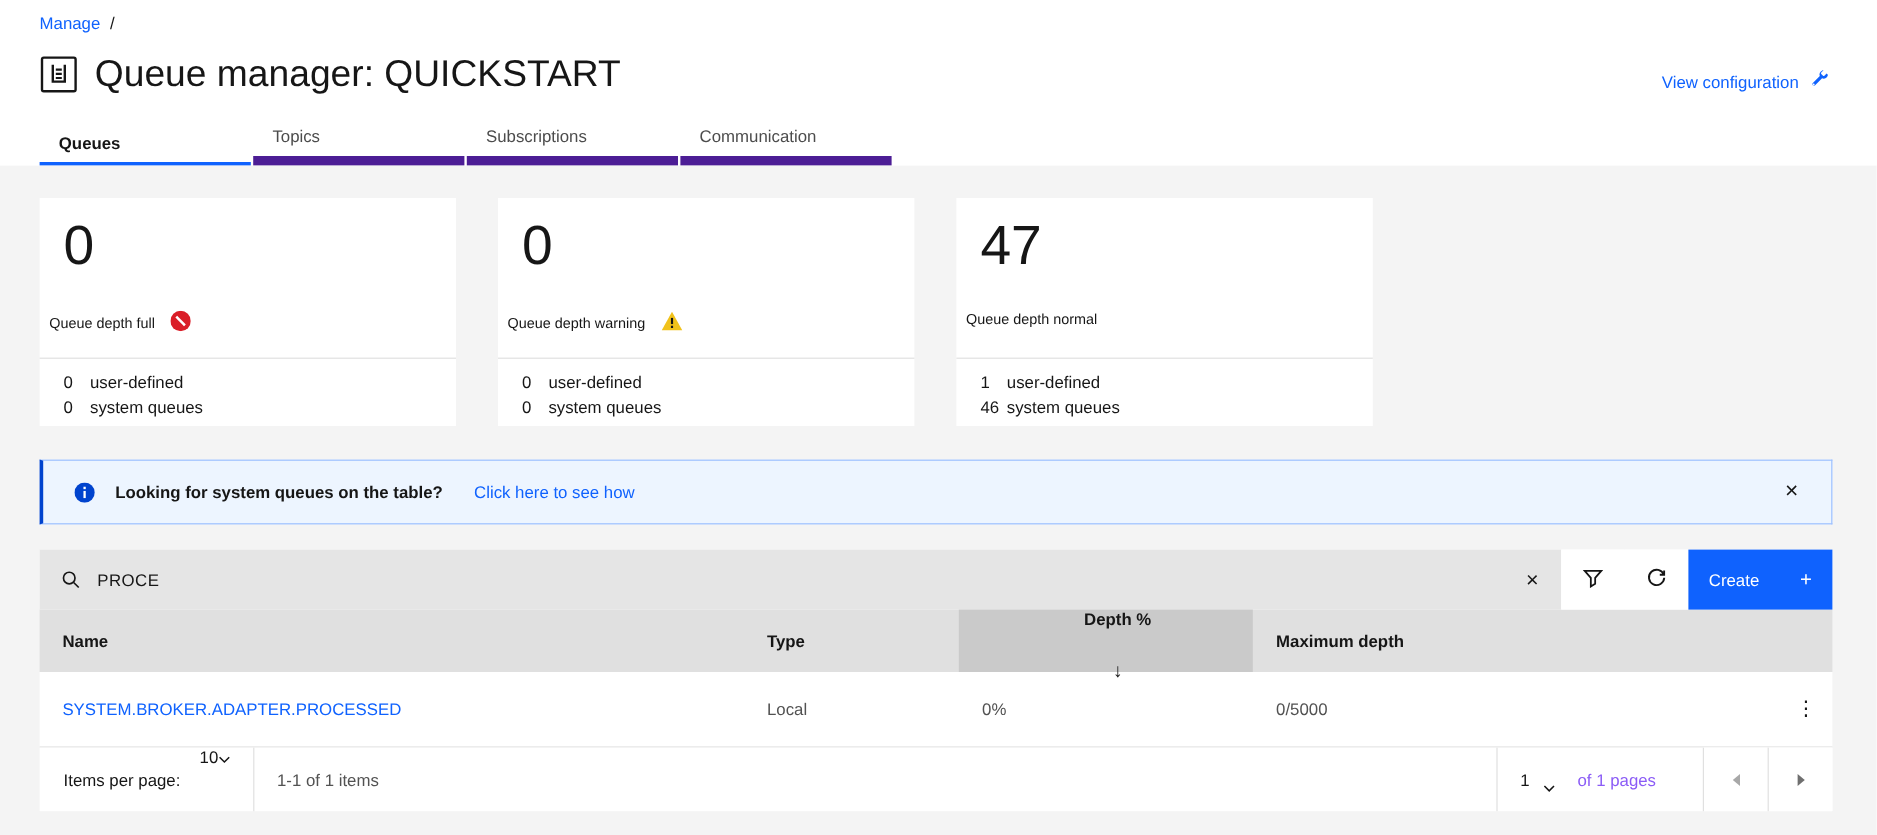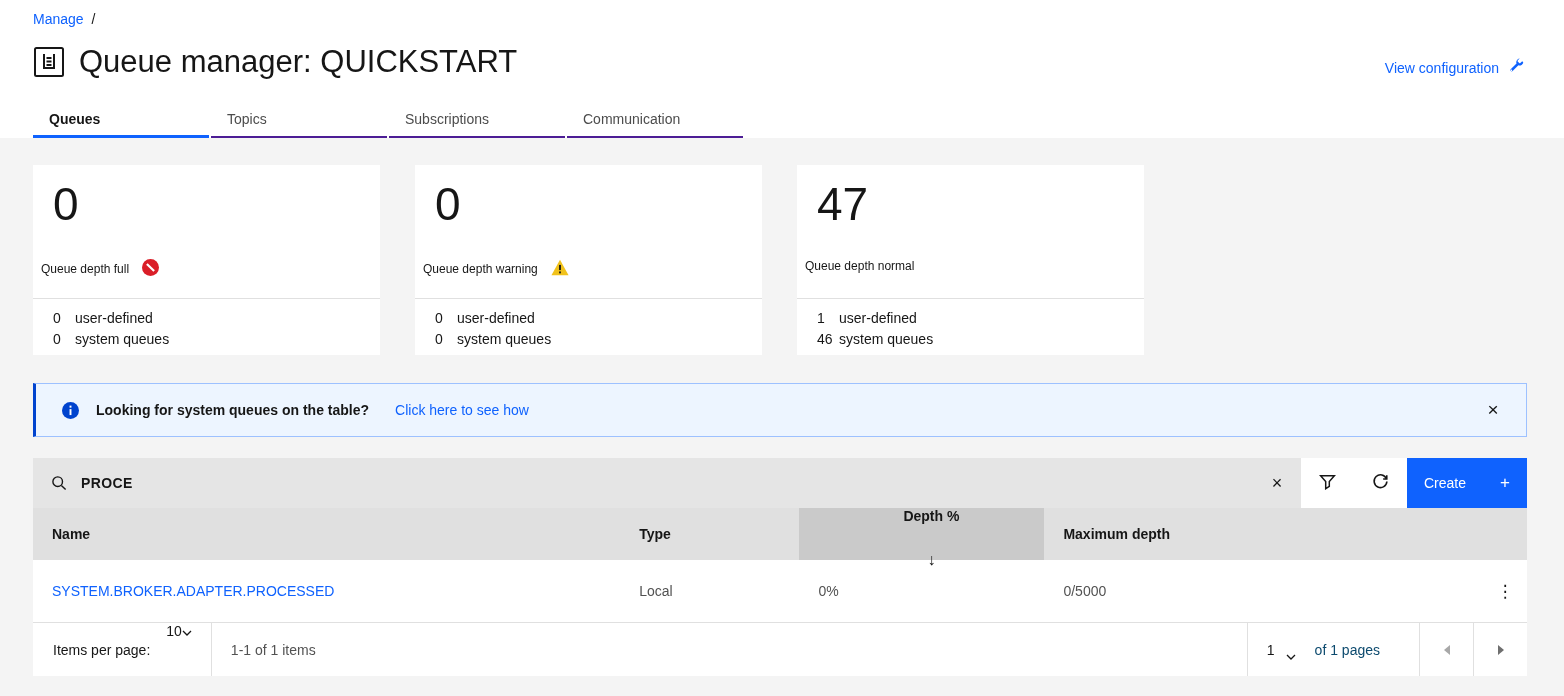--- a/index.html
+++ b/index.html
@@ -12,21 +12,21 @@
   .breadcrumb { position:absolute; top:11px; left:33px; font-size:14px; display:flex; gap:8px; }
   .breadcrumb .crumb { color:#0f62fe; cursor:pointer; }
   .breadcrumb .sep { color:#161616; }
   .title-row { position:absolute; top:44px; left:33px; display:flex; align-items:center; gap:14px;justify-content:center; }
   .qm-icon { width:32px; height:32px; color:#161616; }
   .page-title { font-size:31px; font-weight:400; color:#161616; }
   .view-config { position:absolute; top:58px; right:40px; display:flex; align-items:center; gap:9px;
     color:#0f62fe; font-size:14px; cursor:pointer; }
   .tabs { position:absolute; bottom:0; left:33px; display:flex; align-items:flex-end; }
   .tab { width:176px; margin-right:2px; padding:11px 0 9px 16px; font-size:14px; color:#4c4c4c;
-    border-bottom:2px solid #4c1d95; cursor:pointer; background:#fff; }
+    border-bottom:8px solid #4c1d95; cursor:pointer; background:#fff; }
   .tab.active { font-weight:700; color:#161616; border-bottom:3px solid #0f62fe; padding-bottom:8px; }
 
   
   .content { position:absolute; top:138px; left:0; right:0; bottom:0; background:#f4f4f4;
     padding:27px 37px 0 33px; }
 
   
   .cards { display:flex; gap:35px; }
   .card { width:347px; height:190px; background:#fff; position:relative; cursor:pointer; }
   .card-value { position:absolute; top:12px; left:20px; font-size:46px; font-weight:300; color:#161616; }
@@ -44,21 +44,21 @@
   .banner-title { margin-left:17px; font-size:14px; font-weight:700; color:#161616; }
   .banner-link { margin-left:26px; font-size:14px; color:#0f62fe; cursor:pointer; }
   .banner-close { position:absolute; right:13px; top:0; width:40px; height:100%; display:flex;
     align-items:center; justify-content:center; font-size:19px; color:#161616; cursor:pointer; }
 
   
   .toolbar { margin-top:21px; height:50px; display:flex; background:#ffffff; }
   .search { flex:1; background:#e5e5e5; display:flex; align-items:center; }
   .search-icon { margin-left:18px; width:16px; height:16px; color:#161616; flex:none; }
   .search-input { flex:1; margin-left:14px; border:none; outline:none; background:transparent;
-    font-family:inherit; font-size:14px; color:#161616; letter-spacing:0.4px;font-weight:bold; }
+    font-family:inherit; font-size:14px; color:#161616; letter-spacing:0.4px; }
   .search-clear { width:48px; height:100%; display:flex; align-items:center; justify-content:center;
     font-size:18px; color:#161616; cursor:pointer; }
   .icon-btn { width:53px; height:100%; display:flex; align-items:center; justify-content:center;
     color:#161616; cursor:pointer; background:#fff; border:none; }
   .icon-btn svg { width:17px; height:17px; }
   .create-btn { width:120px; height:100%; background:#0f62fe; color:#fff; border:none; cursor:pointer;
     display:flex; align-items:center; justify-content:space-between; padding:0 17px; font-size:14px;
     font-family:inherit; }
   .create-plus { font-size:17px; font-weight:400; }
 
@@ -81,21 +81,21 @@
   
   .pagination { display:flex; align-items:center; height:53px; background:#fff; font-size:14px; color:#161616; }
   .pp-label { margin-left:20px; }
   .pp-select { display:flex; align-items:flex-start; margin-left:16px; cursor:pointer; height:100%; }
   .chev { width:10px; height:6px; color:#161616; }
   .pg-divider { width:1px; height:100%; background:#e0e0e0; margin-left:19px; }
   .range-text { margin-left:19px; color:#525252; }
   .pag-right { margin-left:auto; display:flex; align-items:center; height:100%; }
   .page-select { display:flex; align-items:center; gap:11px; height:100%; padding:0 19px;
     border-left:1px solid #e0e0e0; cursor:pointer; }
-  .pages-text { color:#0c4a6e; padding-right:20px; }
+  .pages-text { color:#8b5cf6; padding-right:20px; }
   .arrow-btn { width:54px; height:100%; border-left:1px solid #e0e0e0; display:flex; align-items:center;
     justify-content:center; cursor:pointer; background:#fff; }
   .tri-left { width:0; height:0; border-top:5px solid transparent; border-bottom:5px solid transparent;
     border-right:6px solid #a8a8a8; }
   .tri-right { width:0; height:0; border-top:5px solid transparent; border-bottom:5px solid transparent;
     border-left:6px solid #6f6f6f; }
 </style>
 </head>
 <body>
 

